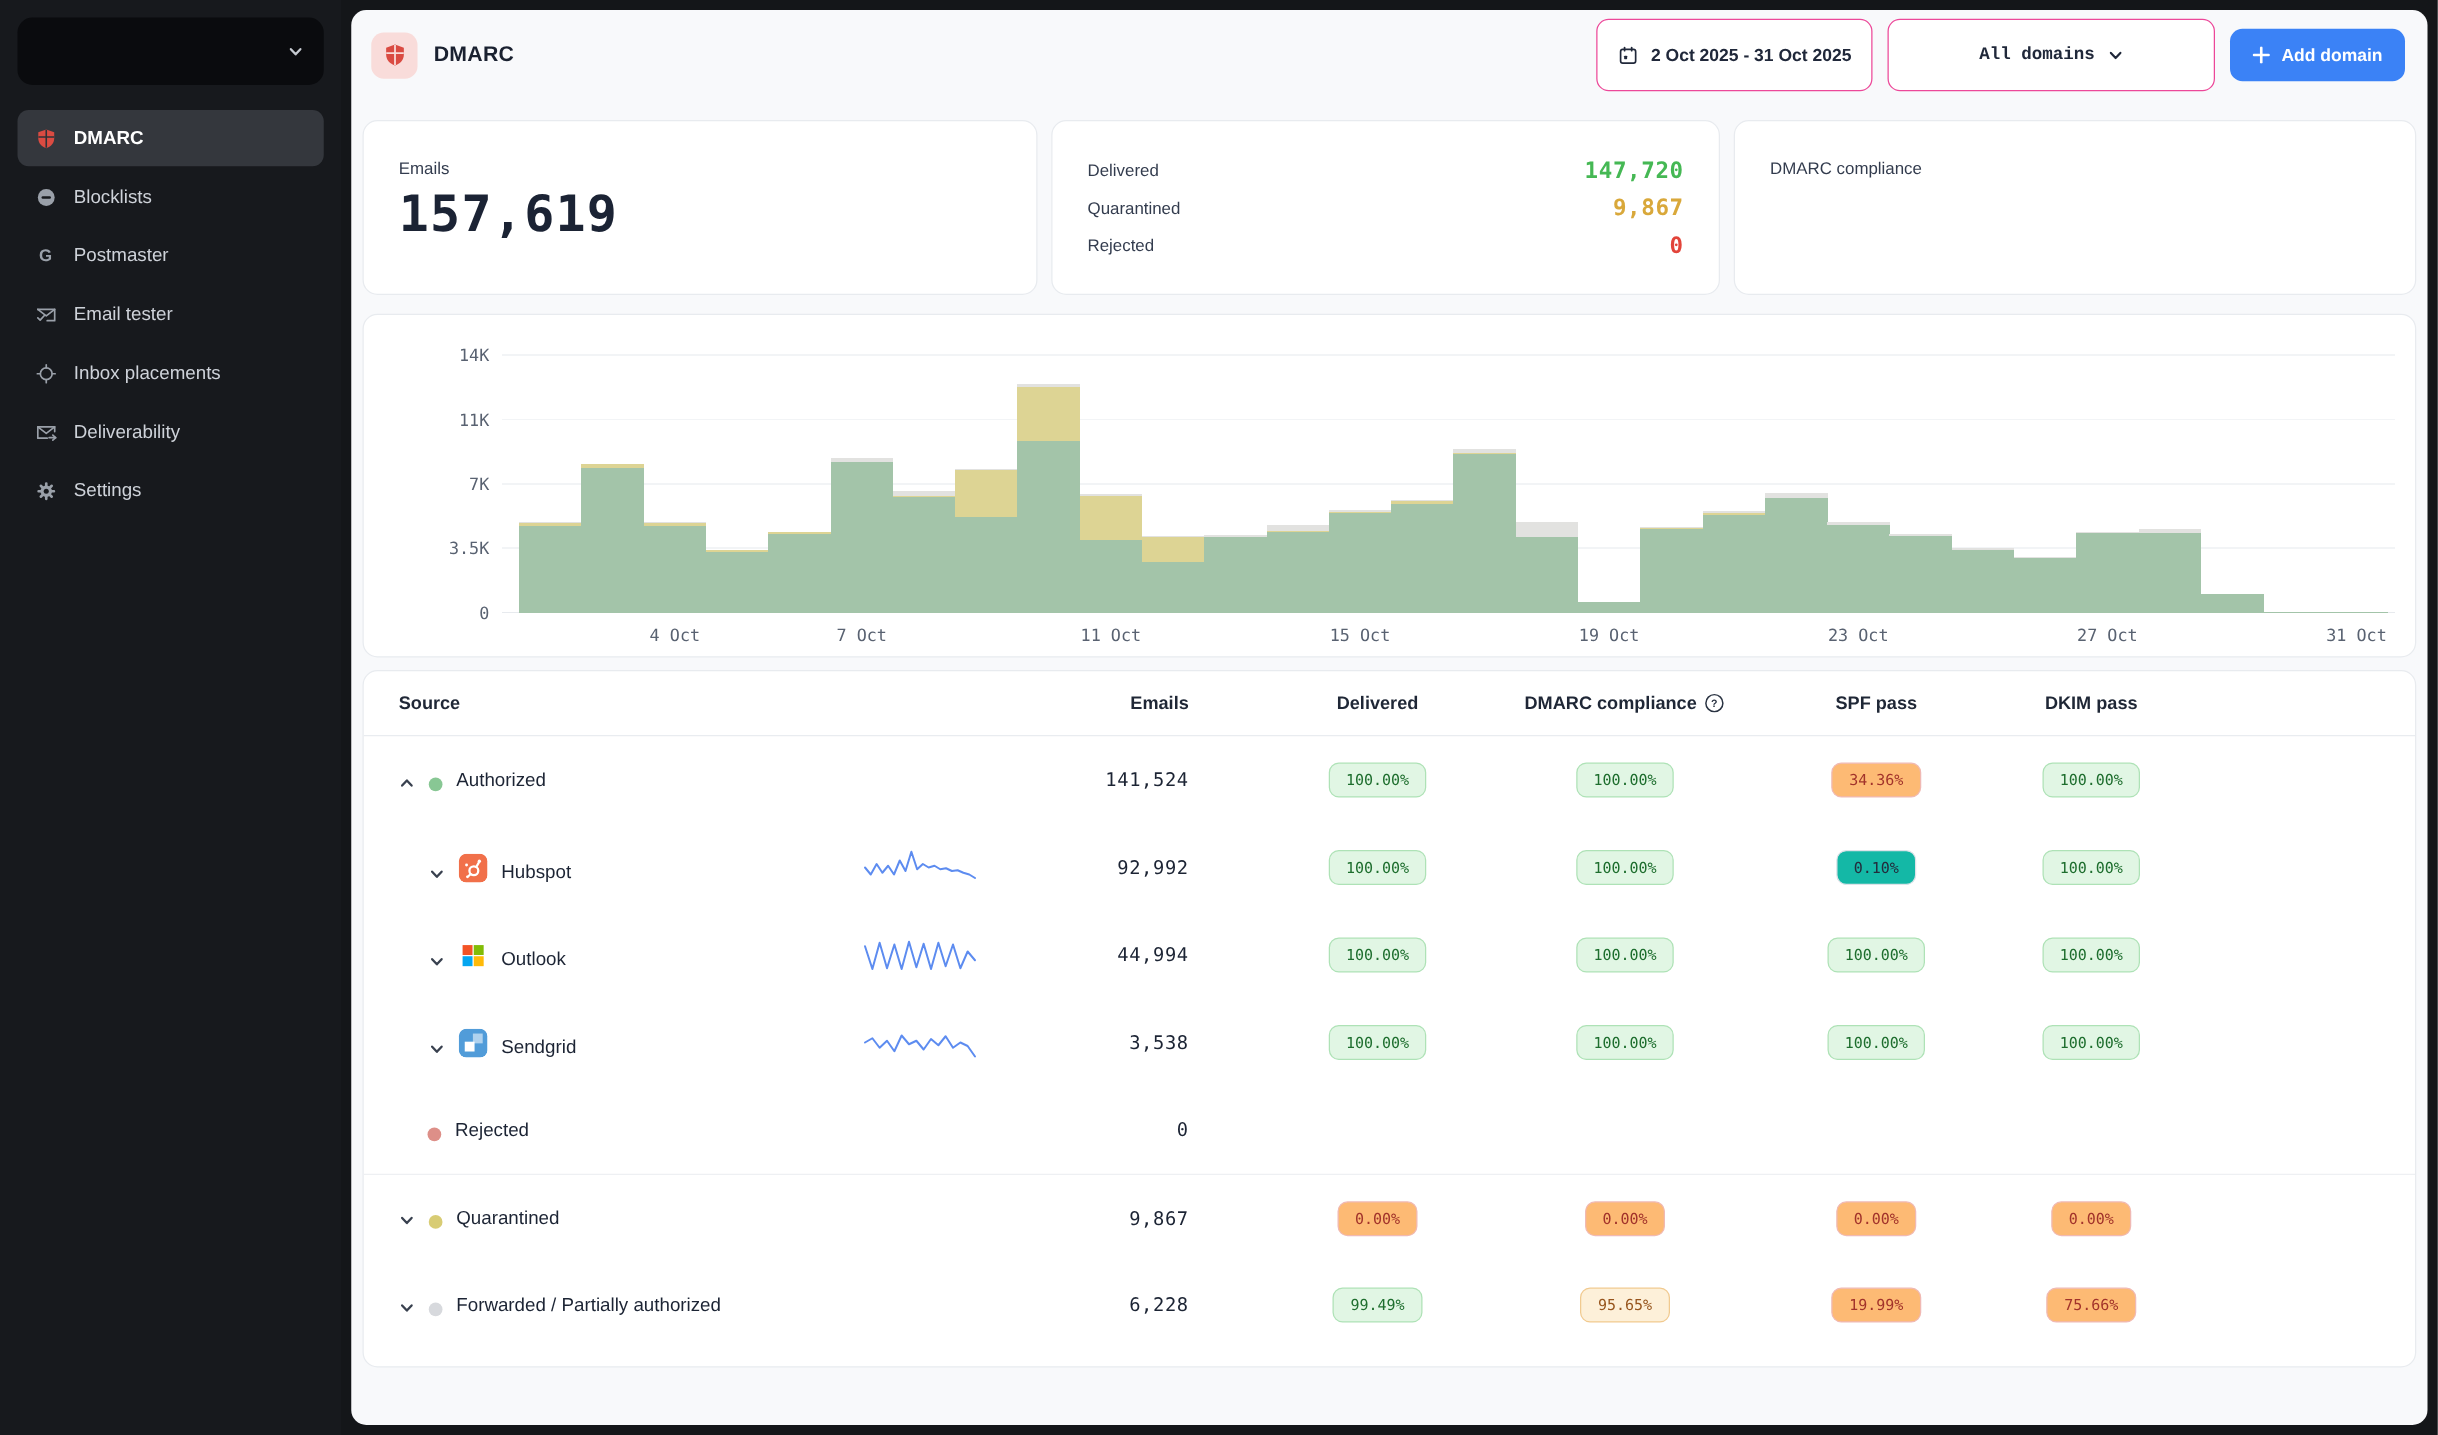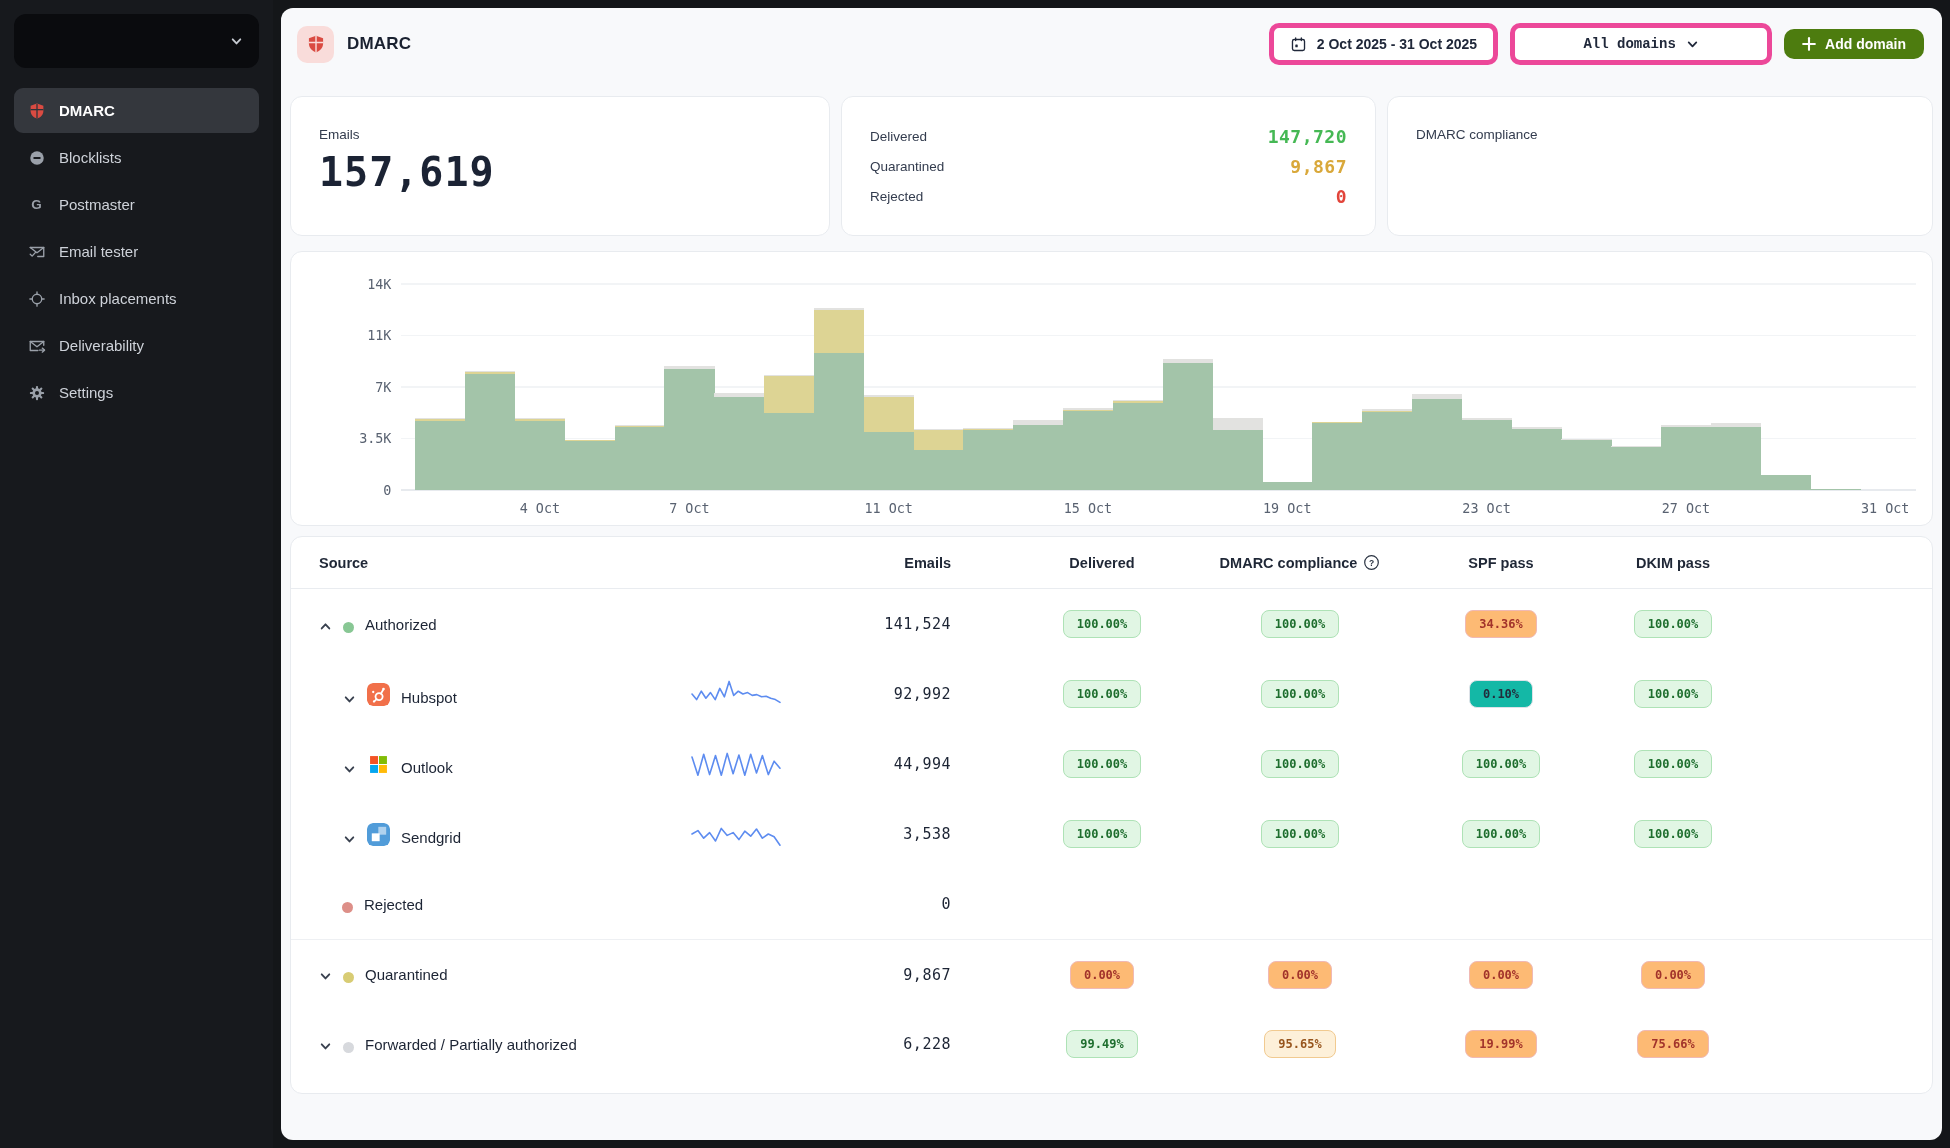--- a/index.html
+++ b/index.html
@@ -20,25 +20,25 @@
 
   
   .main { position:absolute; left:281px; top:8px; width:1661px; height:1132px; background:#f8f9fb;
           border-radius:12px; overflow:hidden; }
   .topbar { height:72px; display:flex; align-items:center; justify-content:space-between; padding:0 18px 0 16px; }
   .title-wrap { display:flex; align-items:center; gap:13px; }
   .app-badge { width:37px; height:37px; border-radius:10px; background:#f9dcda; display:flex;
                align-items:center; justify-content:center; }
   .page-title { font-size:17px; font-weight:700; color:#1a2130; letter-spacing:.2px; }
   .controls { display:flex; align-items:center; gap:12px; }
-  .ctl { height:42px; background:#fff; border:5px solid #ec4899; border-radius:10px; display:flex;
+  .ctl { height:58px; background:#fff; border:1px solid #ec4899; border-radius:10px; display:flex;
          align-items:center; gap:10px; padding:0 16px; font-size:14px; font-weight:600; color:#20283a;
          cursor:pointer; }
   .ctl.select { width:262px; justify-content:center;font-family:Liberation Mono, monospace; }
-  .btn-dark { height:30px; background:#4d7c0f; color:#fff; border:none; border-radius:10px; display:flex;
+  .btn-dark { height:42px; background:#3b82f6; color:#fff; border:none; border-radius:10px; display:flex;
               align-items:center; gap:9px; padding:0 18px; font-size:14px; font-weight:600; cursor:pointer;text-align:center; }
 
   
   .cards { display:flex; gap:11px; padding:16px 9px 0 9px; }
   .card { background:#fff; border:1px solid #e8ebef; border-radius:12px; height:140px; }
   .card.emails { width:540px; padding:30px 28px; }
   .card.breakdown { width:535px; padding:18px 28px; display:flex; flex-direction:column; justify-content:center; gap:9px; }
   .card.compliance { flex:1; padding:30px 28px; }
   .stat-label { font-size:13.5px; font-weight:500; color:#333c4e; }
   .stat-big { font-size:40px; font-weight:700; color:#1b2334; letter-spacing:1px; margin-top:7px; }
@@ -63,21 +63,21 @@
   .c-src.child { padding-left:52px; }
   .c-emails { text-align:right; padding-right:52px; font-size:15px; letter-spacing:.5px; }
   .c-mid { display:flex; justify-content:center; }
   .hd-src { padding-left:28px; }
   .hd-emails { text-align:right; padding-right:52px; }
   .hd-mid { display:flex; justify-content:center; align-items:center; gap:6px; }
   .dot { width:11px; height:11px; border-radius:50%; display:inline-block; }
   .dot.green{background:#88c794;} .dot.red{background:#dd8f88;} .dot.yellow{background:#d8cc74;} .dot.gray{background:#d7d9dd;}
   .chev { width:13px; height:13px; flex:0 0 13px; cursor:pointer; }
   .brand { width:23px; height:23px; border-radius:6px; flex:0 0 23px; }
-  .badge { font-family:"DejaVu Sans Mono", monospace; font-size:12px; font-weight:700; padding:6px 13px;
+  .badge { font-family:"DejaVu Sans Mono", monospace; font-size:12px; font-weight:400; padding:6px 13px;
            border-radius:8px; border:1px solid transparent; }
   .badge[data-tone="green"]  { background:#e1f6e4; border-color:#aee2b6; color:#1e6e2e; }
   .badge[data-tone="red"]    { background:#fdba74; border-color:#f0b9b4; color:#a2332b; }
   .badge[data-tone="neutral"]{ background:#14b8a6; border-color:#dde2e8; color:#232c3c; }
   .badge[data-tone="yellow"] { background:#fdf0d9; border-color:#f1ca90; color:#97551d; }
   .spark { width:92px; height:34px; }
   .row-label { font-weight:500; }
 </style>
 </head>
 <body>

